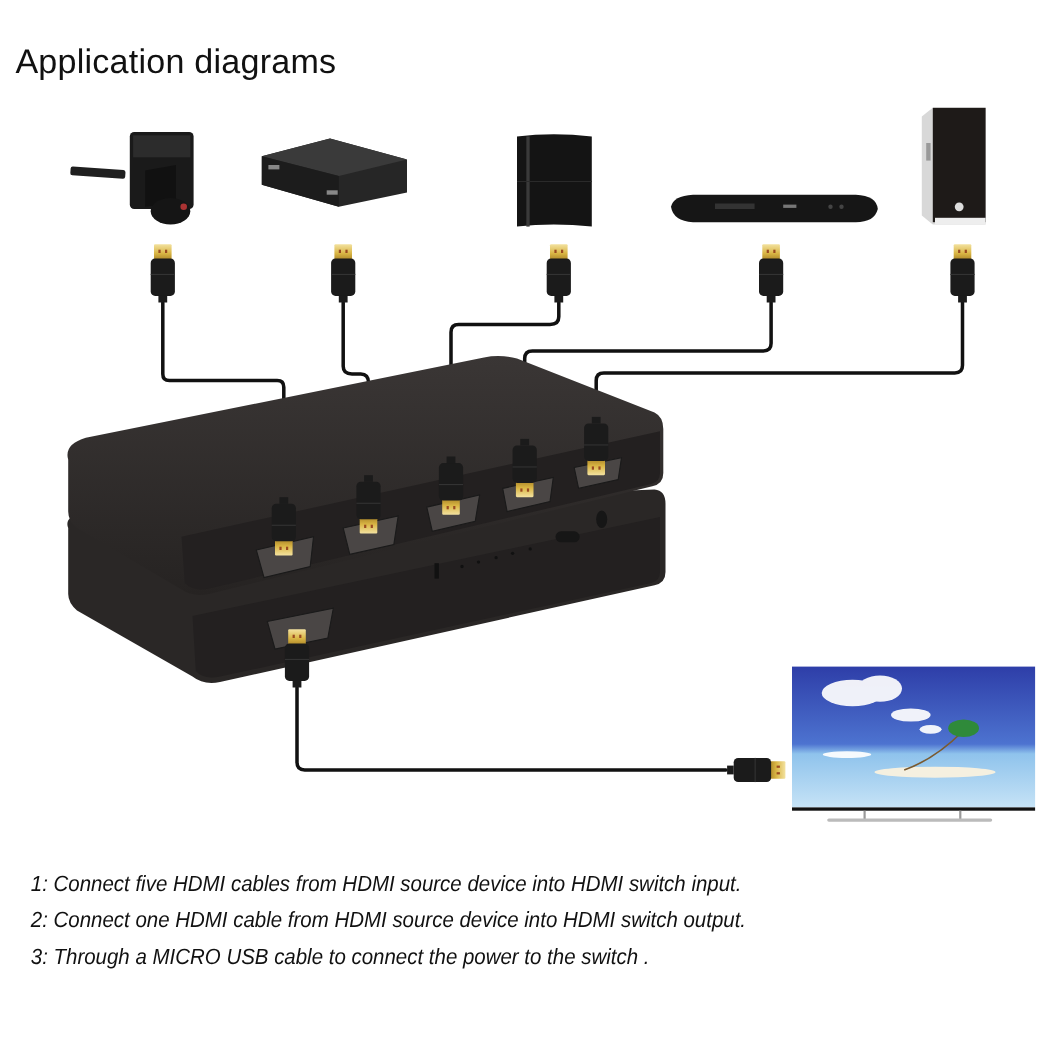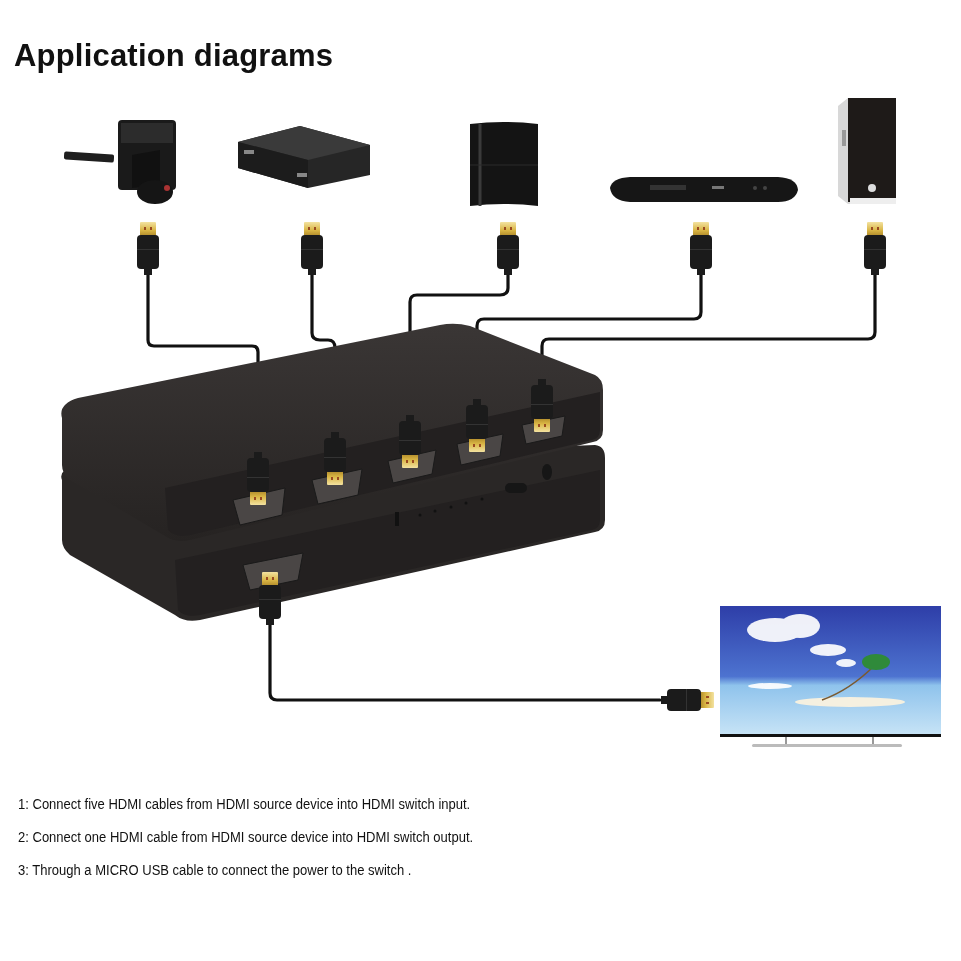--- a/index.html
+++ b/index.html
@@ -1,18 +1,18 @@
 <!DOCTYPE html>
 <html><head>
 <meta charset="utf-8">
 <style>
   html, body { margin:0; padding:0; background:#ffffff; }
   body { width:961px; height:961px; position:relative; overflow:hidden; font-family:"Liberation Sans", sans-serif; }
-  .title { position:absolute; left:14px; top:38px; font-size:31px; font-weight:bold; color:#111; letter-spacing:0.2px; }
-  .instructions { position:absolute; left:18px; top:788px; font-size:14px; color:#111; line-height:33px; }
+  .title { position:absolute; left:14px; top:38px; font-size:31px; font-weight:normal; color:#111; letter-spacing:0.2px; }
+  .instructions { position:absolute; left:28px; top:788px; font-size:20px; color:#111; line-height:33px;font-style:italic; }
   .instructions div { white-space:nowrap; transform:scaleX(0.93); transform-origin:left center; }
   svg.diagram { position:absolute; left:0; top:0; }
 </style>
 </head>
 <body>
 
 <div class="title">Application diagrams</div>
 
 <svg class="diagram" width="961" height="961" viewBox="0 0 961 961">
   <defs>

